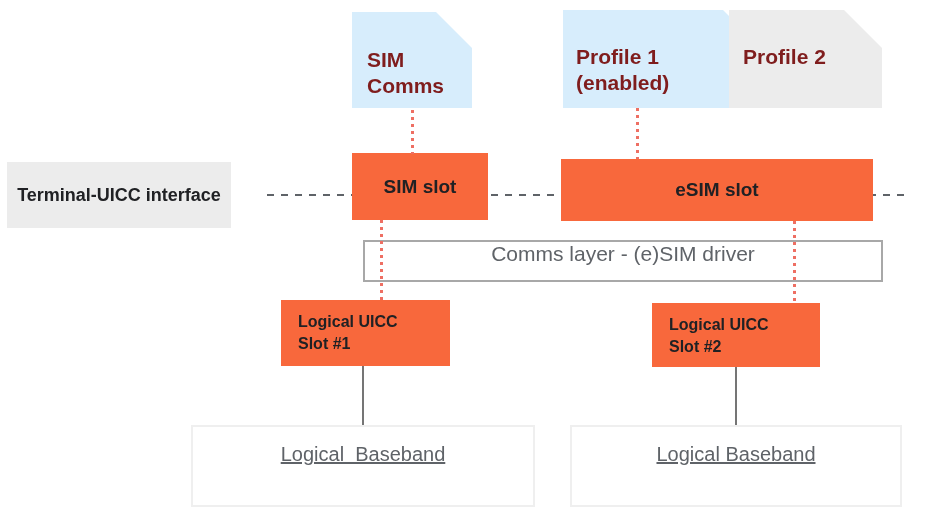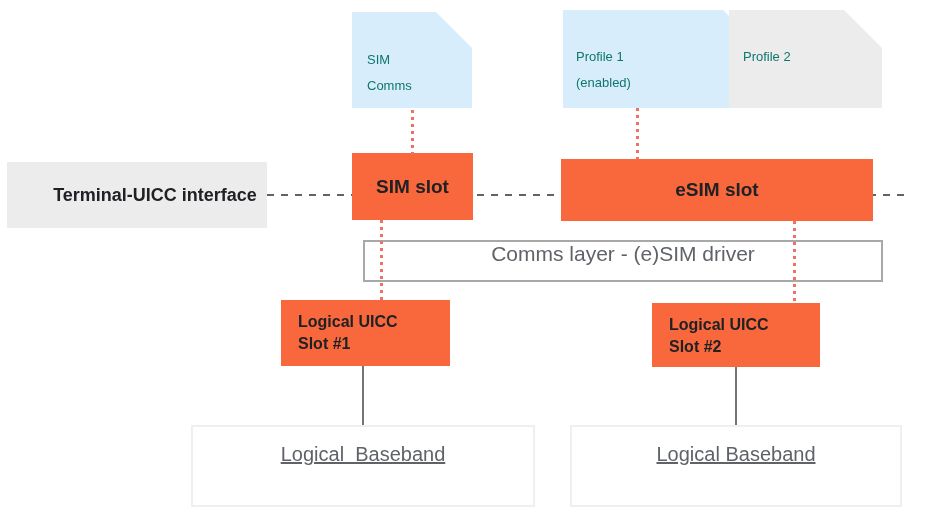--- a/index.html
+++ b/index.html
@@ -11,57 +11,57 @@
   .canvas {
     position: relative;
     width: 935px;
     height: 519px;
     background: #ffffff;
     overflow: hidden;
   }
   
   .card {
     position: absolute;
-    color: #0f766e;
-    font-weight: normal;
-    font-size: 13px;
+    color: #7f1d1d;
+    font-weight: bold;
+    font-size: 21px;
     line-height: 26px;
   }
   .card .card-text { position: absolute; left: 15px; top: 35px; }
   .cut-corner-36 { clip-path: polygon(0 0, calc(100% - 36px) 0, 100% 36px, 100% 100%, 0 100%); }
   .cut-corner-38 { clip-path: polygon(0 0, calc(100% - 38px) 0, 100% 38px, 100% 100%, 0 100%); }
   .sim-card  { left: 352px; top: 12px; width: 120px; height: 96px; background: #D7EDFC; }
   .profile1  { left: 563px; top: 10px; width: 150px; height: 98px; background: #D7EDFC; padding-left: 48px; }
   .profile1 .card-text { left: 13px; top: 34px; }
   .profile2  { left: 729px; top: 10px; width: 153px; height: 98px; background: #ECECEC; }
   .profile2 .card-text { left: 14px; top: 34px; }
 
   
   .terminal-box {
     position: absolute;
     left: 7px; top: 162px; width: 224px; height: 66px;
     background: #ECECEC;
     display: flex; align-items: center; justify-content: center;
-    color: #202124; font-weight: bold; font-size: 18px; padding-left: 36px;
+    color: #202124; font-weight: bold; font-size: 18px;
   }
   .dashed-line {
     position: absolute;
     left: 267px; top: 194px; width: 641px; height: 2px;
     background: repeating-linear-gradient(90deg, #5F6368 0 7px, transparent 7px 14px);
     z-index: 1;
   }
   .slot-box {
     position: absolute;
     background: #F8683C;
     color: #202124;
     display: flex; align-items: center; justify-content: center;
     font-weight: bold;
     z-index: 2;
   }
-  .sim-slot  { left: 352px; top: 153px; width: 121px; height: 67px; font-size: 19px; }
+  .sim-slot  { left: 352px; top: 153px; width: 136px; height: 67px; font-size: 19px; }
   .esim-slot { left: 561px; top: 159px; width: 312px; height: 62px; font-size: 19px; }
 
   
   .comms-box {
     position: absolute;
     left: 363px; top: 240px; width: 520px; height: 42px;
     background: #ffffff;
     border: 2px solid #A8A8A8;
     box-sizing: border-box;
     display: flex; align-items: flex-start; justify-content: center;

